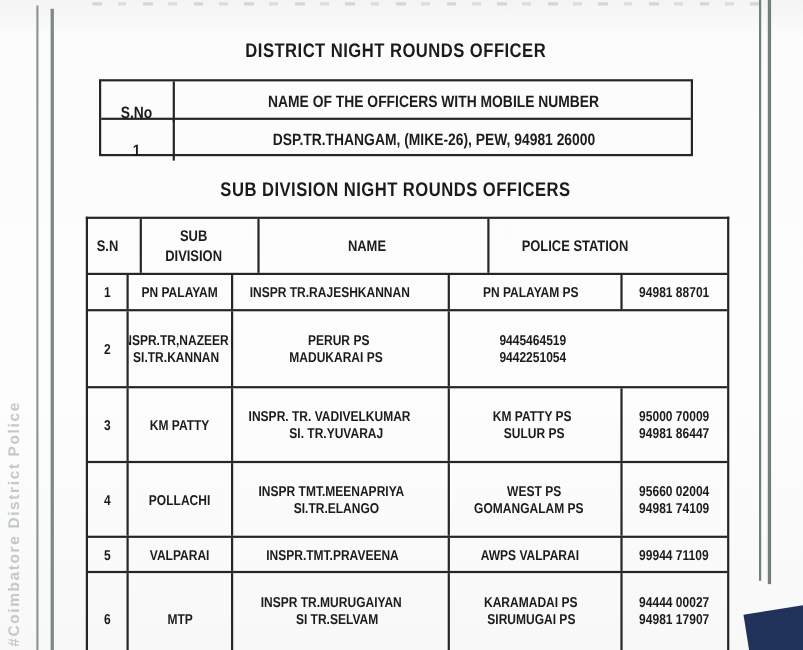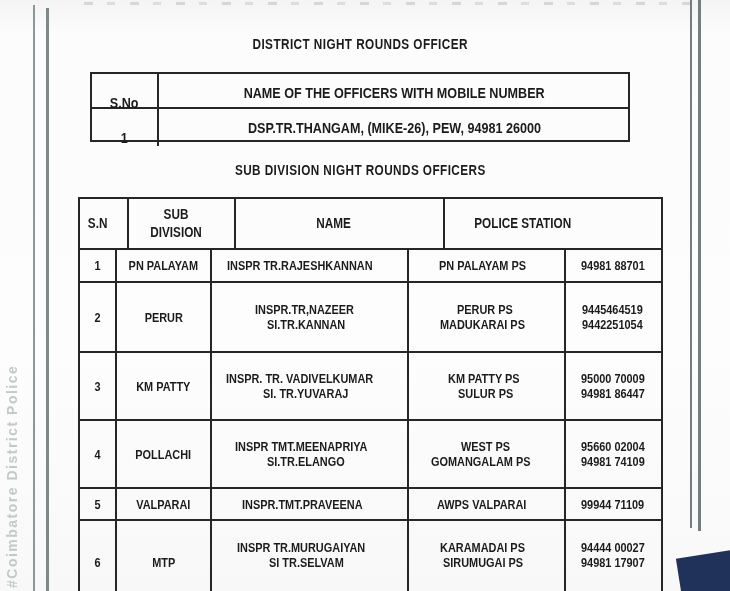--- a/index.html
+++ b/index.html
@@ -28,21 +28,21 @@
     position:absolute; left:4px; top:588px; width:345px;
     transform:rotate(-90deg); transform-origin:0 0;
     font-size:14px; font-weight:700; letter-spacing:1.5px; color:#c2c9c9;
   }
   .corner-shape {
     position:absolute; left:680px; top:553px; width:70px; height:58px;
     background:#20315a; transform:rotate(-9deg);
   }
 
   
-  .sec-title { position:absolute; left:90px; width:540px; text-align:center; font-size:14px; letter-spacing:.5px;text-decoration:underline; }
+  .sec-title { position:absolute; left:90px; width:540px; text-align:center; font-size:18px; letter-spacing:.5px;text-decoration:underline; }
   .sec-title.t1 { top:36px; }
   .sec-title.t2 { top:162px; }
 
   
   .tbl1 { position:absolute; left:90px; top:72px; width:540px; border:2px solid #262626; }
   .tbl1 .trow { display:grid; grid-template-columns:65px 473px; height:33px; }
   .tbl1 .trow + .trow { border-top:2px solid #262626; }
   .tbl1 .cell { display:flex; align-items:center; justify-content:center; font-size:15px; border-left:2px solid #262626; }
   .tbl1 .cell:first-child { border-left:none;margin-top:20px; }
 
@@ -132,23 +132,20 @@
         </div>
       <div class="cell left">
           <span class="cond">94981 88701</span>
         </div>
     </div>
 
     <div class="trow2 h72">
       <div class="cell">
           <span class="cond c">2</span>
         </div>
-      <div class="cell">
-          <span class="cond c">PERUR</span>
-        </div>
       <div class="cell left stack">
         <span class="cond">INSPR.TR,NAZEER</span>
         <span class="cond">SI.TR.KANNAN</span>
       </div>
       <div class="cell left stack">
         <span class="cond">PERUR PS</span>
         <span class="cond">MADUKARAI PS</span>
       </div>
       <div class="cell left stack">
         <span class="cond">9445464519</span>

